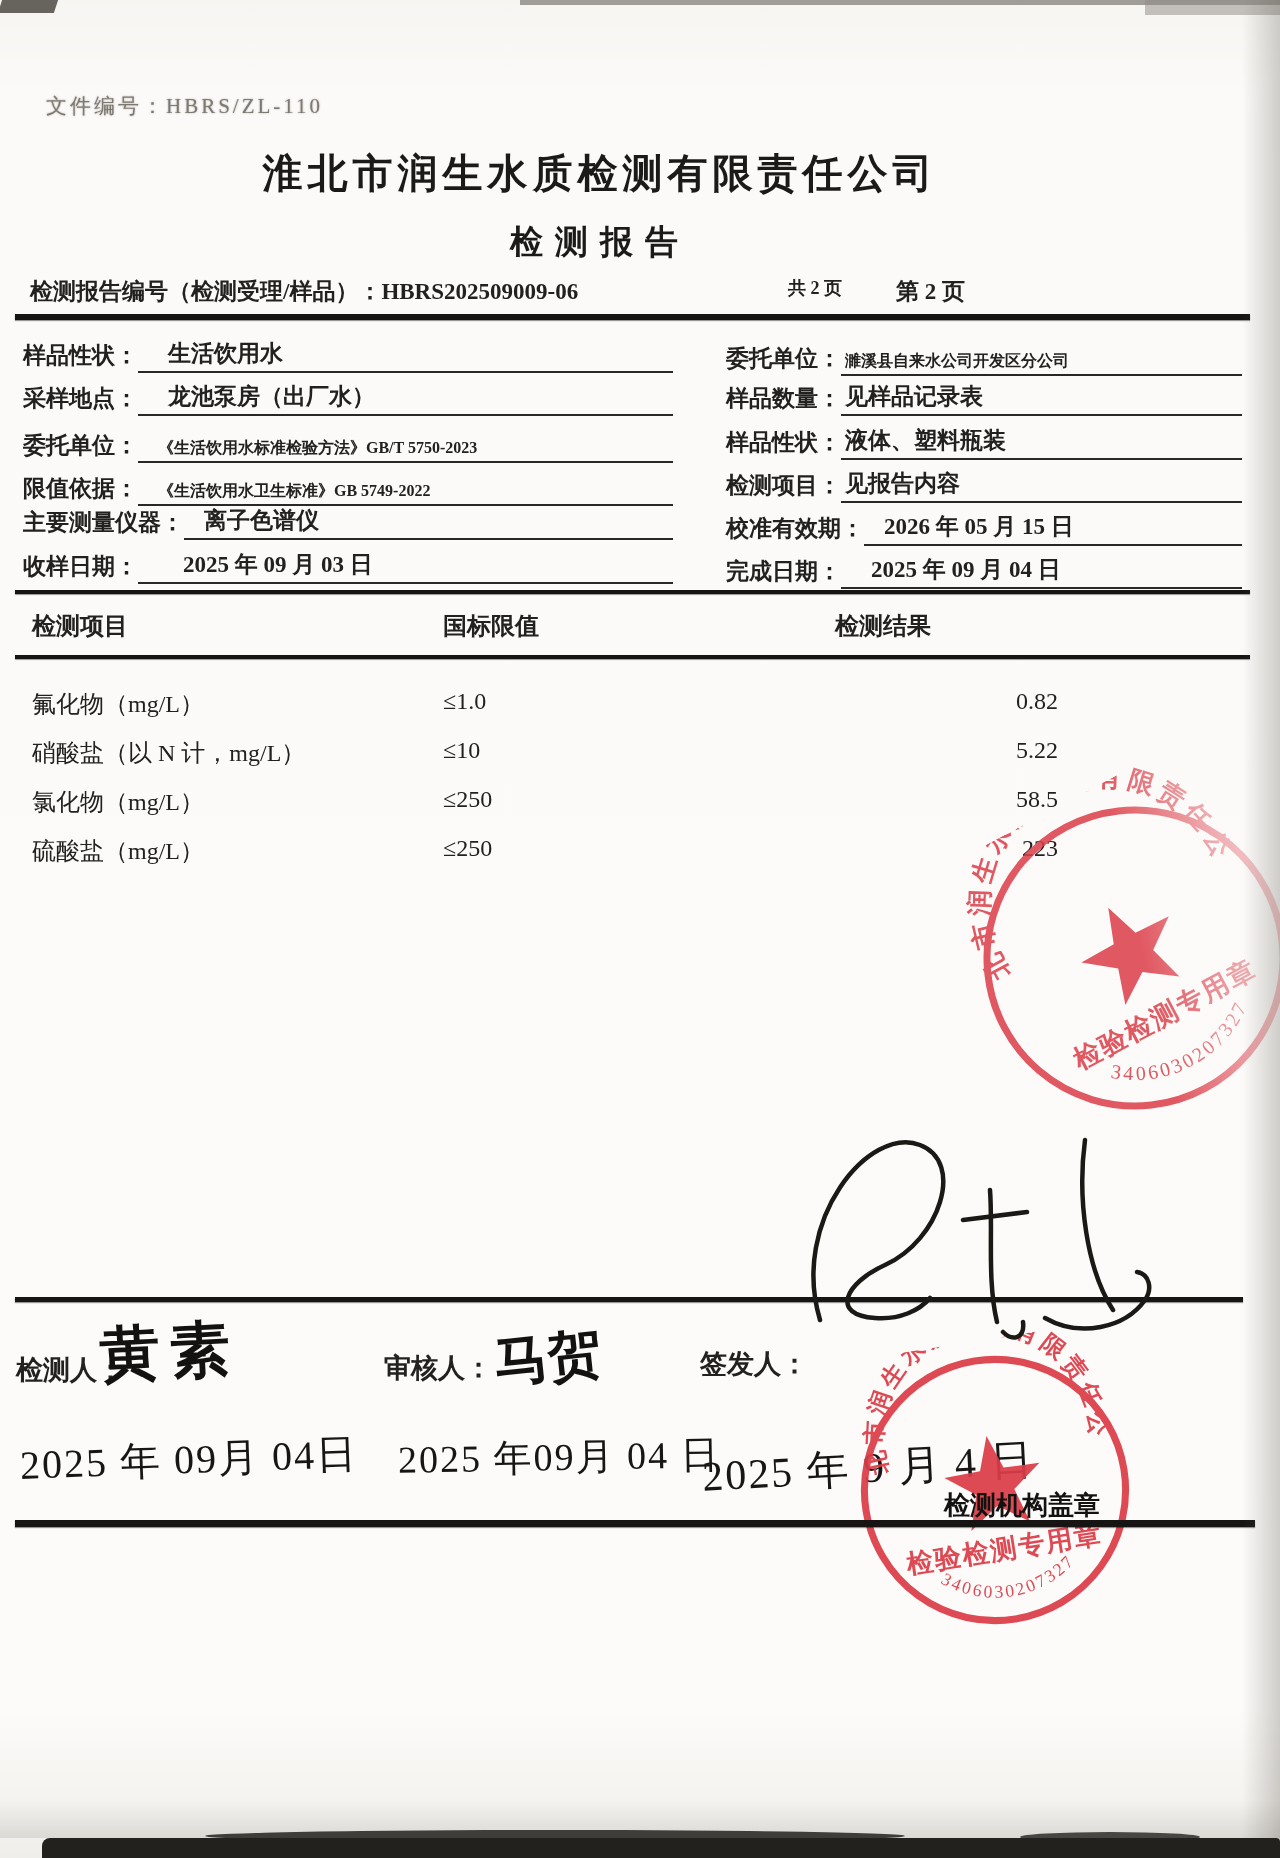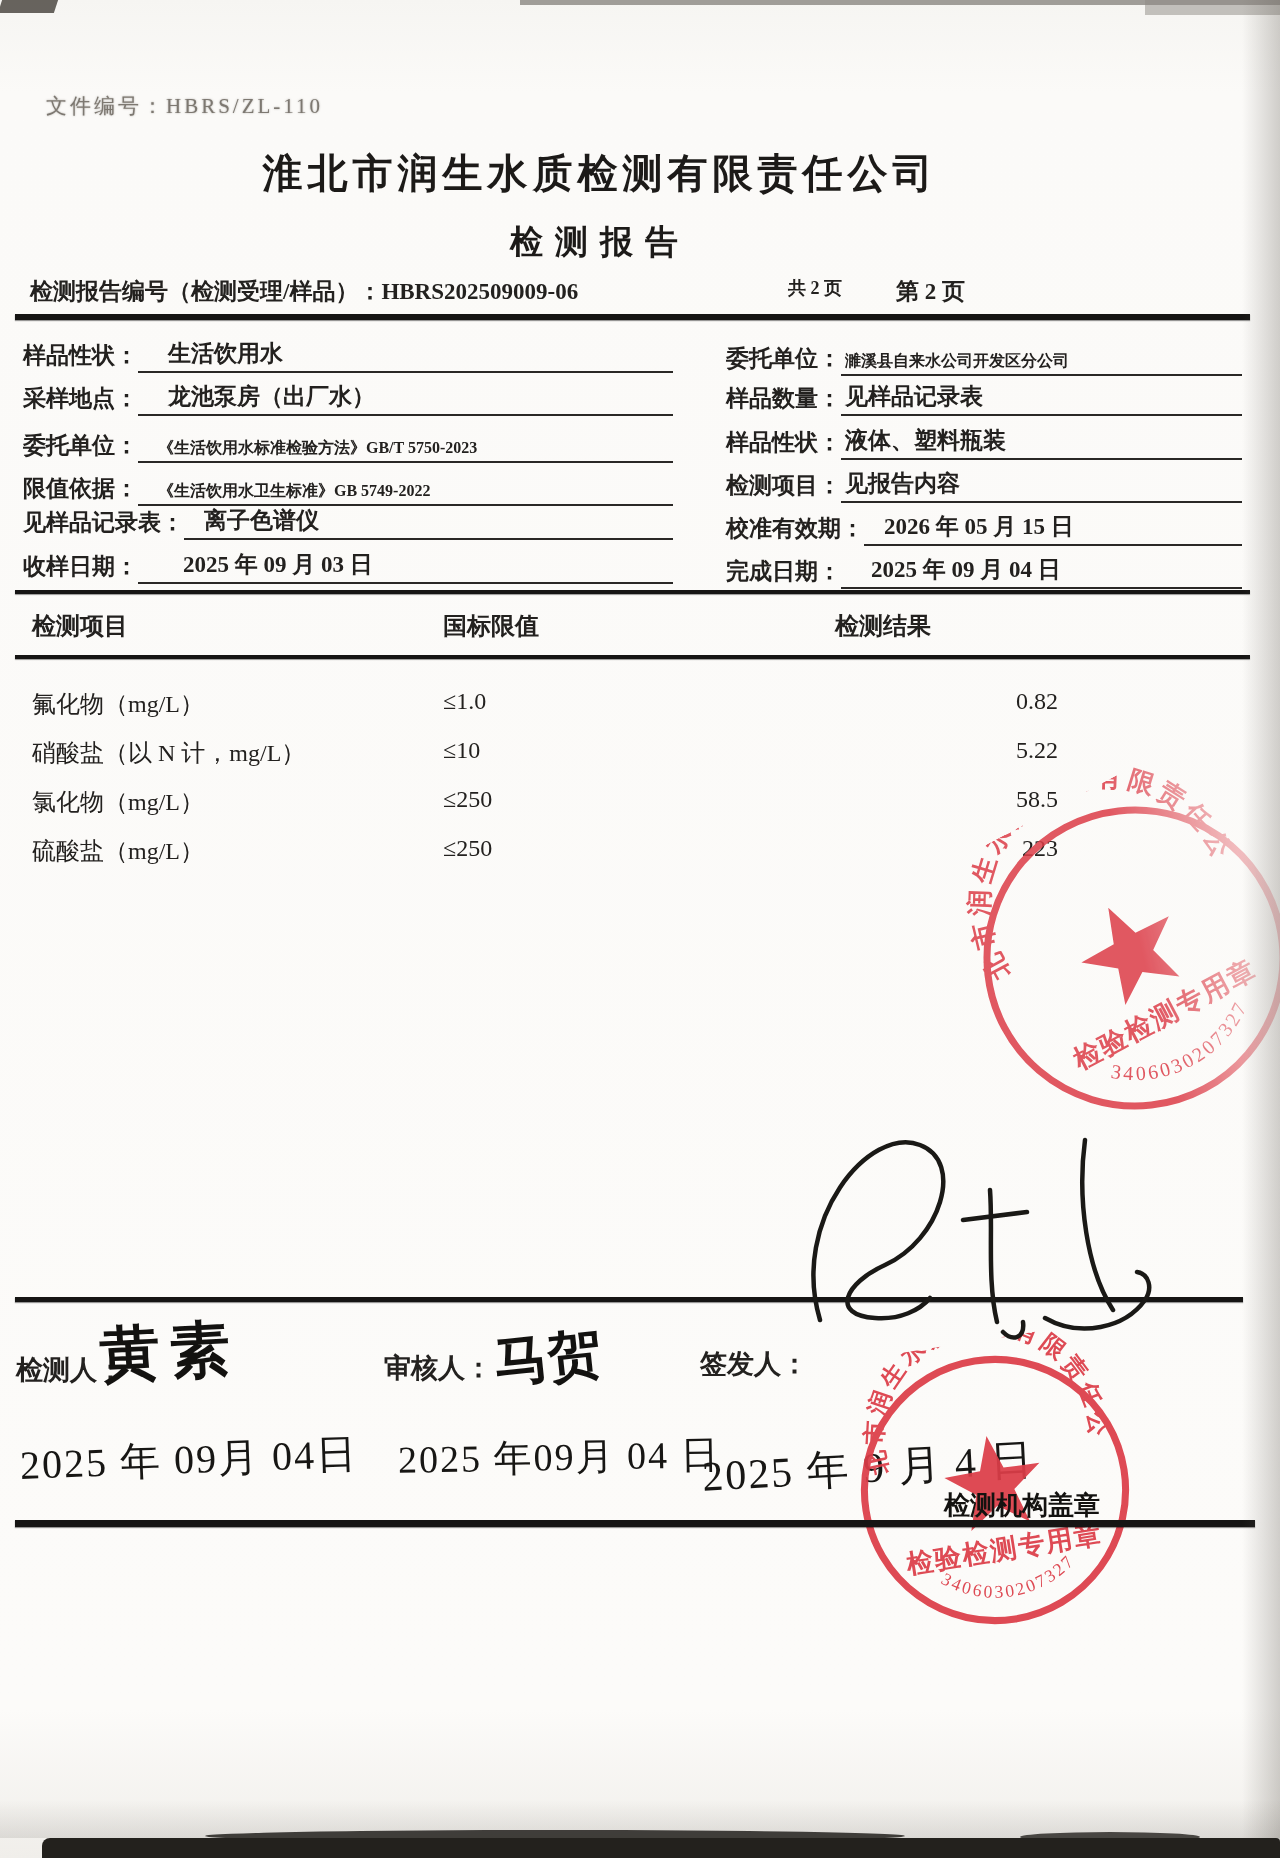--- a/index.html
+++ b/index.html
@@ -84,21 +84,21 @@
   </div>
   <div class="abs info-row colL" style="top:425px">
     <span class="lbl">委托单位：</span>
     <span class="val padL20 fs22">《生活饮用水标准检验方法》GB/T 5750-2023</span>
   </div>
   <div class="abs info-row colL" style="top:468px">
     <span class="lbl">限值依据：</span>
     <span class="val padL20 fs22">《生活饮用水卫生标准》GB 5749-2022</span>
   </div>
   <div class="abs info-row colL" style="top:505px">
-    <span class="lbl">见样品记录表：</span>
+    <span class="lbl">主要测量仪器：</span>
     <span class="val padL20">离子色谱仪</span>
   </div>
   <div class="abs info-row colL" style="top:549px">
     <span class="lbl">收样日期：</span>
     <span class="val padL45">2025 年 09 月 03 日</span>
   </div>
 
   <div class="abs info-row colR" style="top:338px">
     <span class="lbl">委托单位：</span>
     <span class="val fs22">濉溪县自来水公司开发区分公司</span>

